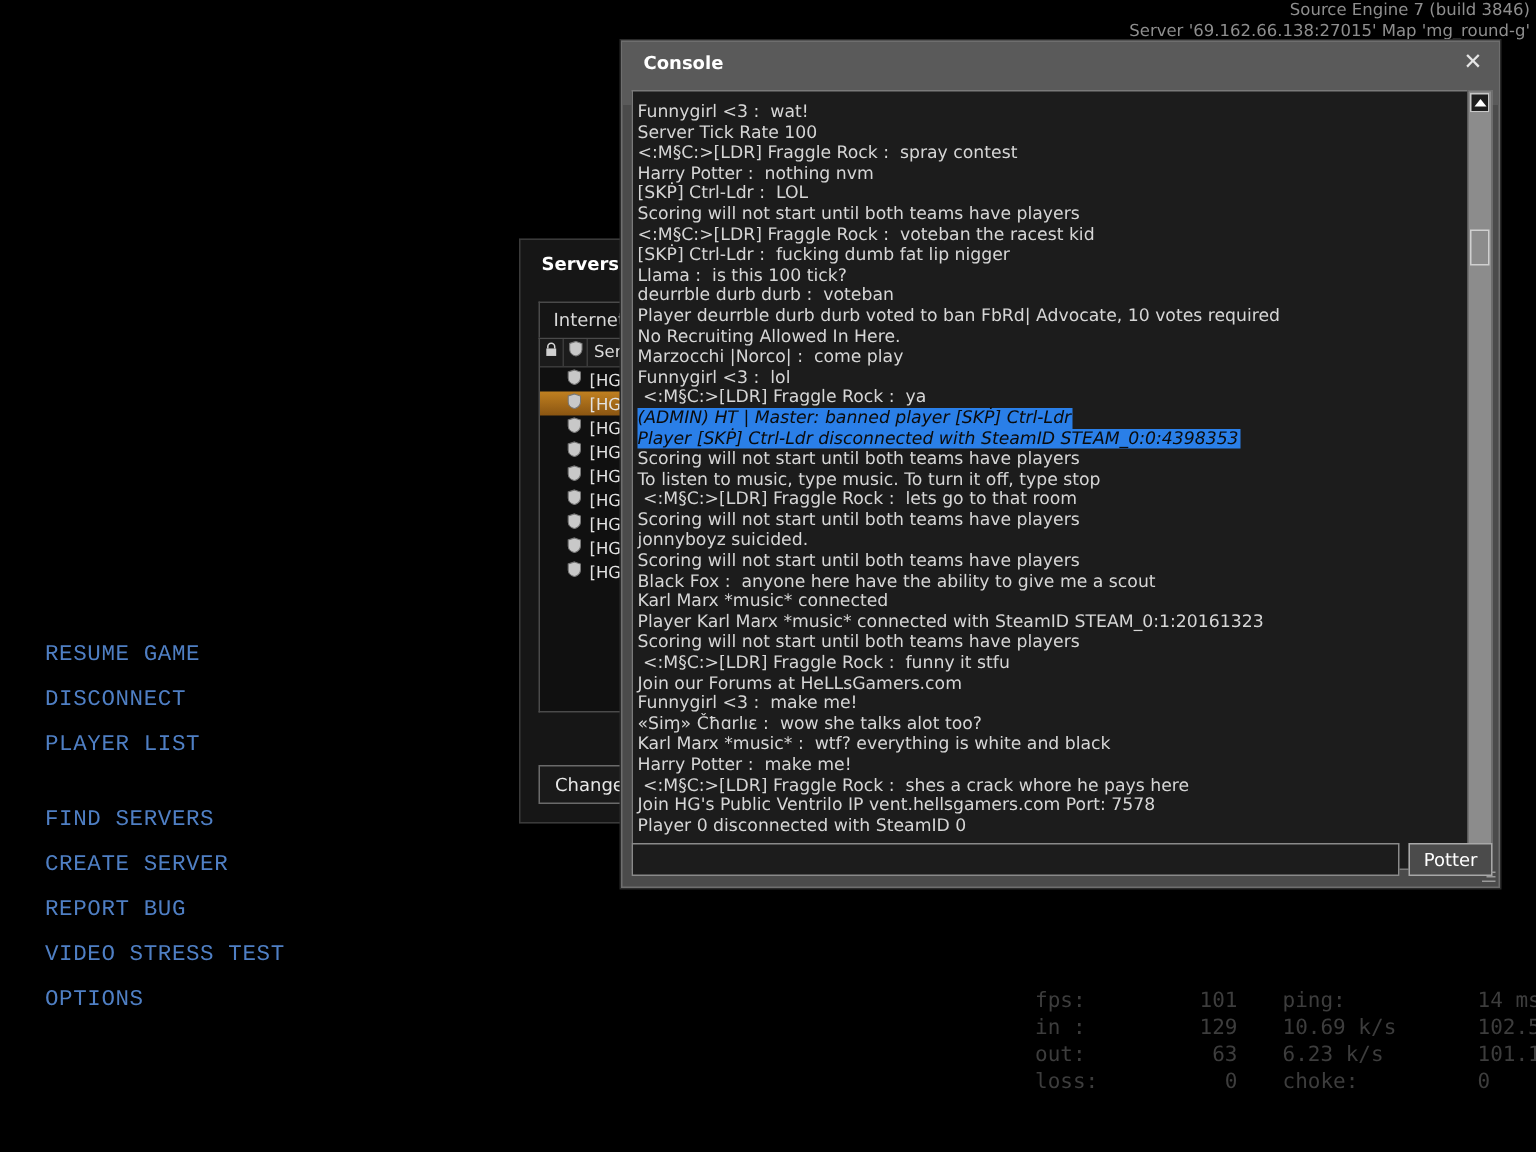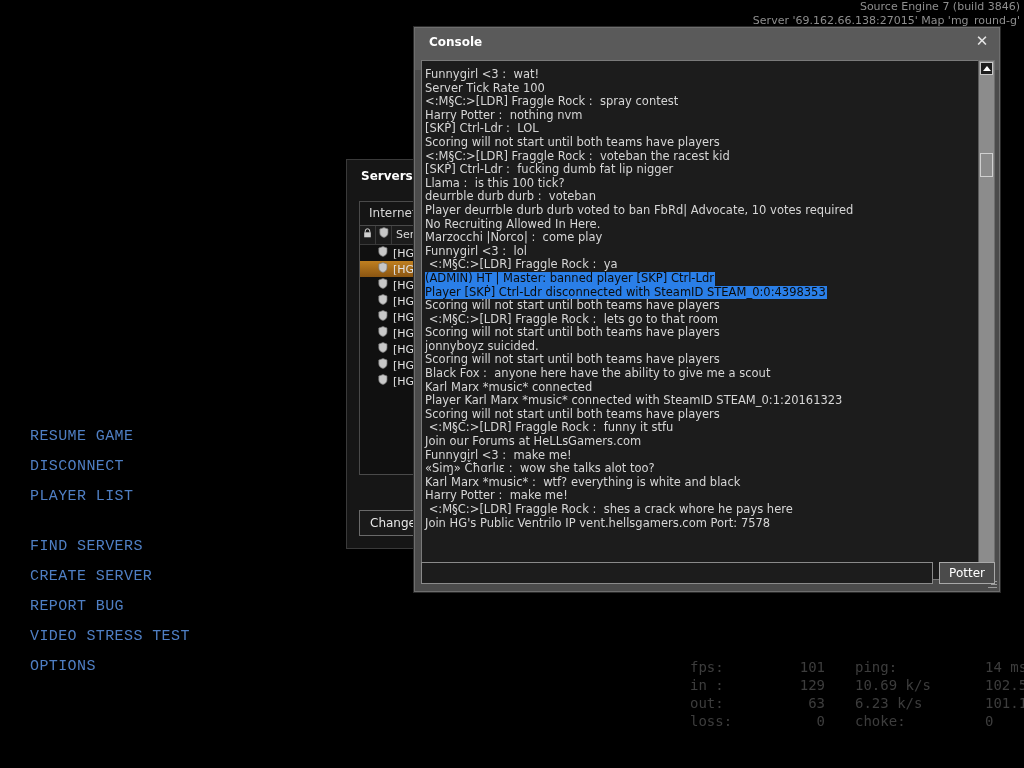--- a/index.html
+++ b/index.html
@@ -213,20 +213,21 @@
     line-height: 13.6px;
     white-space: pre;
     font-family: "DejaVu Sans", sans-serif;
     height: 13.6px;
   }
   .log-line.sel {
     background: #2a7fe8;
     color: #0b0b0b;
     display: inline-block;
     padding-right: 1px;
+    font-style: italic;
   }
   .log-line-wrap { height: 13.6px; }
 
   #console-scrollbar {
     width: 17px;
     background: #8c8c8c;
     border: 1px solid #6e6e6e;
     border-left: 1px solid #5a5a5a;
     box-sizing: border-box;
     position: relative;
@@ -465,36 +466,38 @@
         <div class="log-line-wrap"><span class="log-line">Llama :  is this 100 tick?</span></div>
         <div class="log-line-wrap"><span class="log-line">deurrble durb durb :  voteban</span></div>
         <div class="log-line-wrap"><span class="log-line">Player deurrble durb durb voted to ban FbRd| Advocate, 10 votes required</span></div>
         <div class="log-line-wrap"><span class="log-line">No Recruiting Allowed In Here.</span></div>
         <div class="log-line-wrap"><span class="log-line">Marzocchi |Norco| :  come play</span></div>
         <div class="log-line-wrap"><span class="log-line">Funnygirl &lt;3 :  lol</span></div>
         <div class="log-line-wrap"><span class="log-line"> &lt;:M§C:&gt;[LDR] Fraggle Rock :  ya</span></div>
         <div class="log-line-wrap"><span class="log-line sel">(ADMIN) HT | Master: banned player [SKṖ] Ctrl-Ldr</span></div>
         <div class="log-line-wrap"><span class="log-line sel">Player [SKṖ] Ctrl-Ldr disconnected with SteamID STEAM_0:0:4398353</span></div>
         <div class="log-line-wrap"><span class="log-line">Scoring will not start until both teams have players</span></div>
+        <div class="log-line-wrap"><span class="log-line">To listen to music, type music. To turn it off, type stop</span></div>
         <div class="log-line-wrap"><span class="log-line"> &lt;:M§C:&gt;[LDR] Fraggle Rock :  lets go to that room</span></div>
         <div class="log-line-wrap"><span class="log-line">Scoring will not start until both teams have players</span></div>
         <div class="log-line-wrap"><span class="log-line">jonnyboyz suicided.</span></div>
         <div class="log-line-wrap"><span class="log-line">Scoring will not start until both teams have players</span></div>
         <div class="log-line-wrap"><span class="log-line">Black Fox :  anyone here have the ability to give me a scout</span></div>
         <div class="log-line-wrap"><span class="log-line">Karl Marx *music* connected</span></div>
         <div class="log-line-wrap"><span class="log-line">Player Karl Marx *music* connected with SteamID STEAM_0:1:20161323</span></div>
         <div class="log-line-wrap"><span class="log-line">Scoring will not start until both teams have players</span></div>
         <div class="log-line-wrap"><span class="log-line"> &lt;:M§C:&gt;[LDR] Fraggle Rock :  funny it stfu</span></div>
         <div class="log-line-wrap"><span class="log-line">Join our Forums at HeLLsGamers.com</span></div>
         <div class="log-line-wrap"><span class="log-line">Funnygirl &lt;3 :  make me!</span></div>
         <div class="log-line-wrap"><span class="log-line">«Ѕiɱ» Čħɑrlıɛ :  wow she talks alot too?</span></div>
         <div class="log-line-wrap"><span class="log-line">Karl Marx *music* :  wtf? everything is white and black</span></div>
         <div class="log-line-wrap"><span class="log-line">Harry Potter :  make me!</span></div>
         <div class="log-line-wrap"><span class="log-line"> &lt;:M§C:&gt;[LDR] Fraggle Rock :  shes a crack whore he pays here</span></div>
         <div class="log-line-wrap"><span class="log-line">Join HG's Public Ventrilo IP vent.hellsgamers.com Port: 7578</span></div>
+        <div class="log-line-wrap"><span class="log-line">Player 0 disconnected with SteamID 0</span></div>
       </div>
 
     <div id="console-scrollbar">
       <div class="sb-btn up">
         <span class="sb-arrow up"></span>
       </div>
       <div id="sb-thumb"></div>
       <div class="sb-btn down">
         <span class="sb-arrow down"></span>
       </div>

